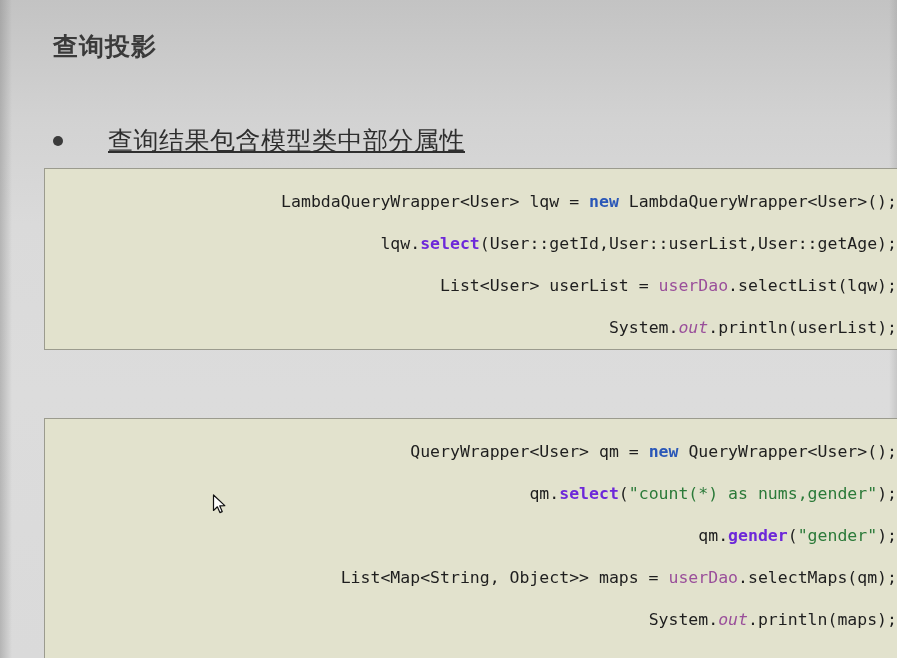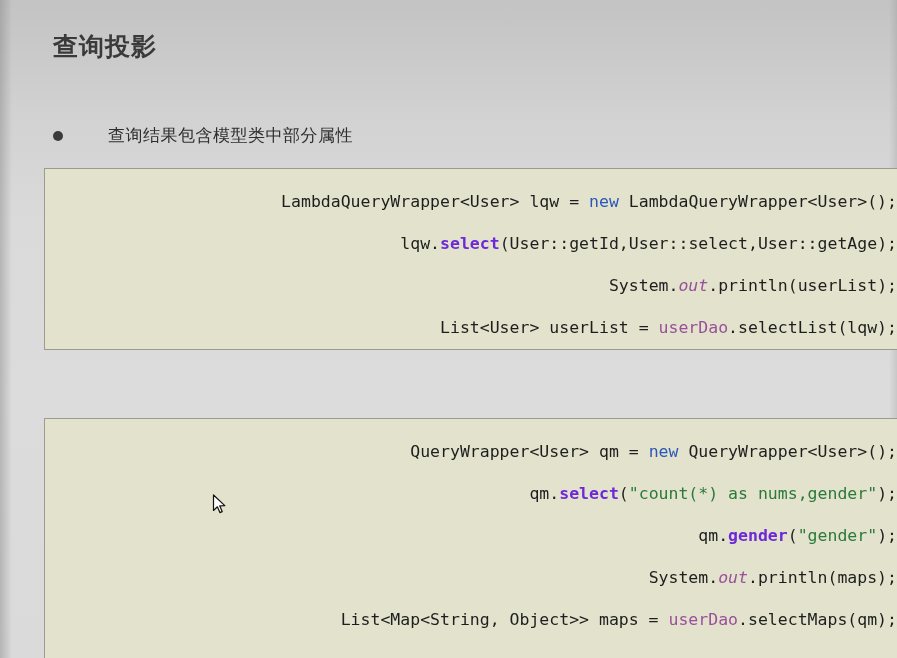--- a/index.html
+++ b/index.html
@@ -61,23 +61,24 @@
   }
   .bullet-dot {
     width: 10px;
     height: 10px;
     border-radius: 50%;
     background: #3b3b3b;
     flex: 0 0 auto;
     margin-right: 45px;
   }
   .bullet-text {
-    font-size: 17px;
+    font-size: 25px;
     color: #2e2e2e;
     letter-spacing: 0.5px;
+    text-decoration: underline;
   }
   #bullet-1 { top: 124px; }
   #bullet-2 { top: 377px; }
 
   
   .code-block {
     position: absolute;
     left: 44px;
     right: 0;
     background: #e2e2cd;
@@ -89,21 +90,21 @@
     font-size: 16.5px;
     line-height: 42px;
     color: #1e1e1e;
     overflow: hidden;
   }
   #code-block-1 { top: 168px; height: 182px; }
   #code-block-2 { top: 418px; height: 279px; }
   .code-line { white-space: pre; }
 
   
-  .tok-kw      { color: #2a57b8; font-weight: normal; }   
+  .tok-kw      { color: #2a57b8; font-weight: bold; }   
   .tok-method  { color: #6d28d9; font-weight: bold; }   
   .tok-field   { color: #9a4f9a; }                       
   .tok-static  { color: #9a4f9a; font-style: italic; }   
   .tok-str     { color: #2b7a39; }                       
 
   
   #mouse-cursor {
     position: absolute;
     left: 212px;
     top: 494px;
@@ -122,31 +123,31 @@
 
   <div id="page-title">查询投影</div>
 
   <div class="bullet-row" id="bullet-1">
     <span class="bullet-dot"></span>
     <span class="bullet-text">查询结果包含模型类中部分属性</span>
   </div>
 
   <div class="code-block" id="code-block-1" style="background: rgb(226, 226, 205); border-color: rgb(155, 155, 142);">
       <div class="code-line"><span>LambdaQueryWrapper&lt;User&gt; lqw = </span><span class="tok-kw">new</span><span> LambdaQueryWrapper&lt;User&gt;();</span></div>
-      <div class="code-line"><span>lqw.</span><span class="tok-method">select</span><span>(User::getId,User::select,User::getAge);</span></div>
+      <div class="code-line"><span>lqw.</span><span class="tok-method">select</span><span>(User::getId,User::userList,User::getAge);</span></div>
+      <div class="code-line"><span>List&lt;User&gt; userList = </span><span class="tok-field">userDao</span><span>.selectList(lqw);</span></div>
       <div class="code-line"><span>System.</span><span class="tok-static">out</span><span>.println(userList);</span></div>
-      <div class="code-line"><span>List&lt;User&gt; userList = </span><span class="tok-field">userDao</span><span>.selectList(lqw);</span></div>
     </div>
 
 
   <div class="code-block" id="code-block-2" style="background: rgb(226, 226, 205); border-color: rgb(155, 155, 142);">
       <div class="code-line"><span>QueryWrapper&lt;User&gt; qm = </span><span class="tok-kw">new</span><span> QueryWrapper&lt;User&gt;();</span></div>
       <div class="code-line"><span>qm.</span><span class="tok-method">select</span><span>(</span><span class="tok-str">"count(*) as nums,gender"</span><span>);</span></div>
       <div class="code-line"><span>qm.</span><span class="tok-method">gender</span><span>(</span><span class="tok-str">"gender"</span><span>);</span></div>
+      <div class="code-line"><span>List&lt;Map&lt;String, Object&gt;&gt; maps = </span><span class="tok-field">userDao</span><span>.selectMaps(qm);</span></div>
       <div class="code-line"><span>System.</span><span class="tok-static">out</span><span>.println(maps);</span></div>
-      <div class="code-line"><span>List&lt;Map&lt;String, Object&gt;&gt; maps = </span><span class="tok-field">userDao</span><span>.selectMaps(qm);</span></div>
     </div>
 
   <svg id="mouse-cursor" viewBox="0 0 16 22" style="left: 212px; top: 494px;">
     <path d="M1.5 1 L1.5 16.5 L5.4 12.8 L7.9 18.6 L10.2 17.6 L7.8 11.9 L12.8 11.6 Z" fill="#ffffff" stroke="#111111" stroke-width="1.2" stroke-linejoin="round"></path>
   </svg>
 
 </div>
 
 </body></html>

